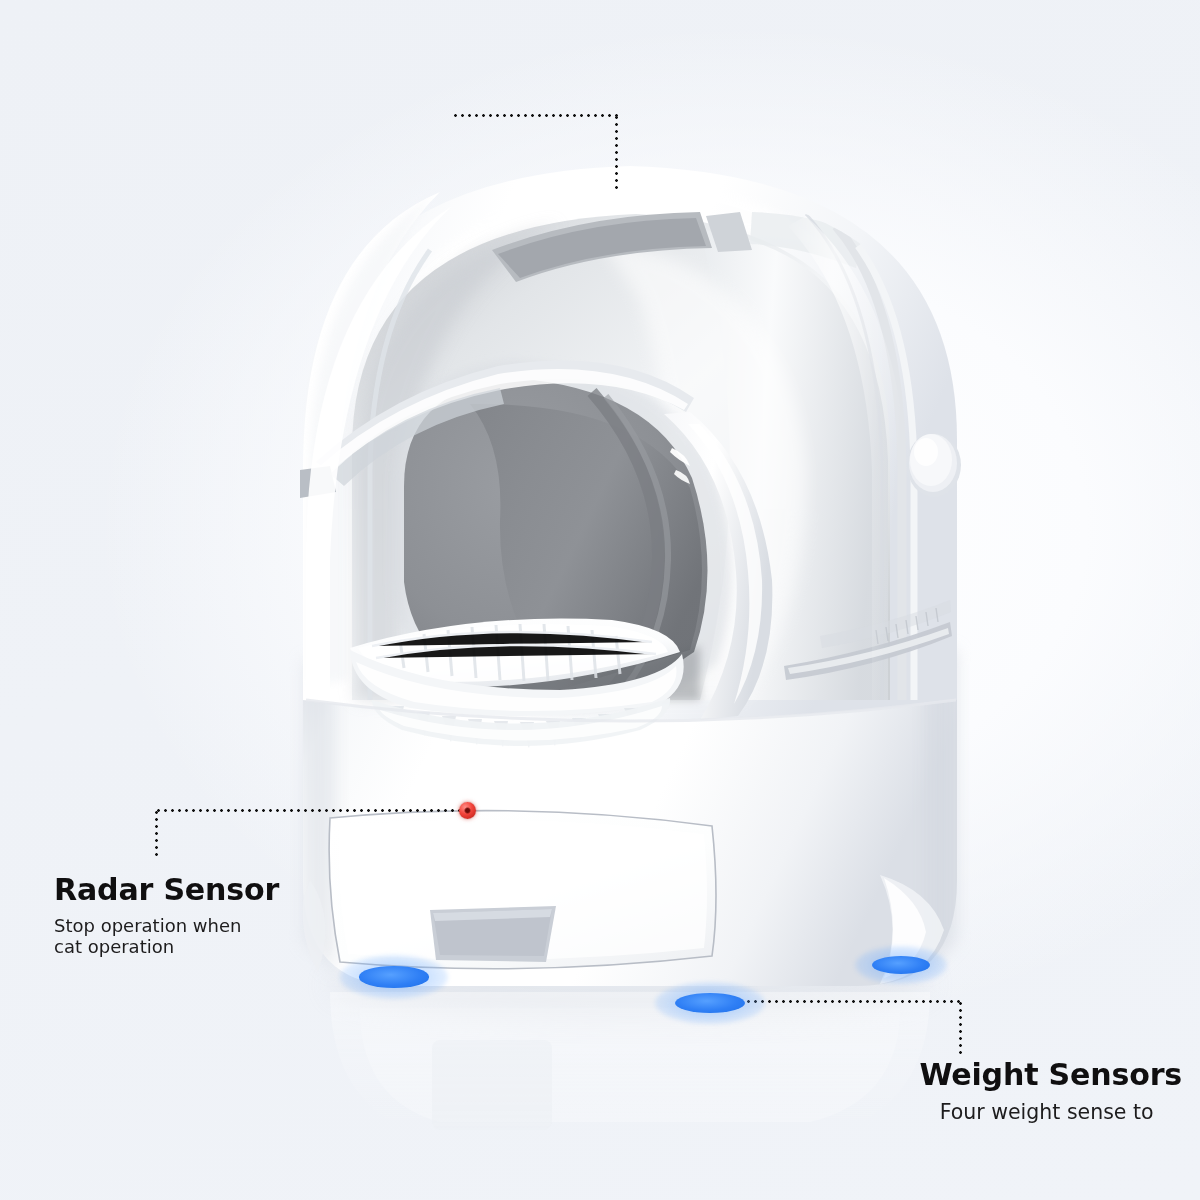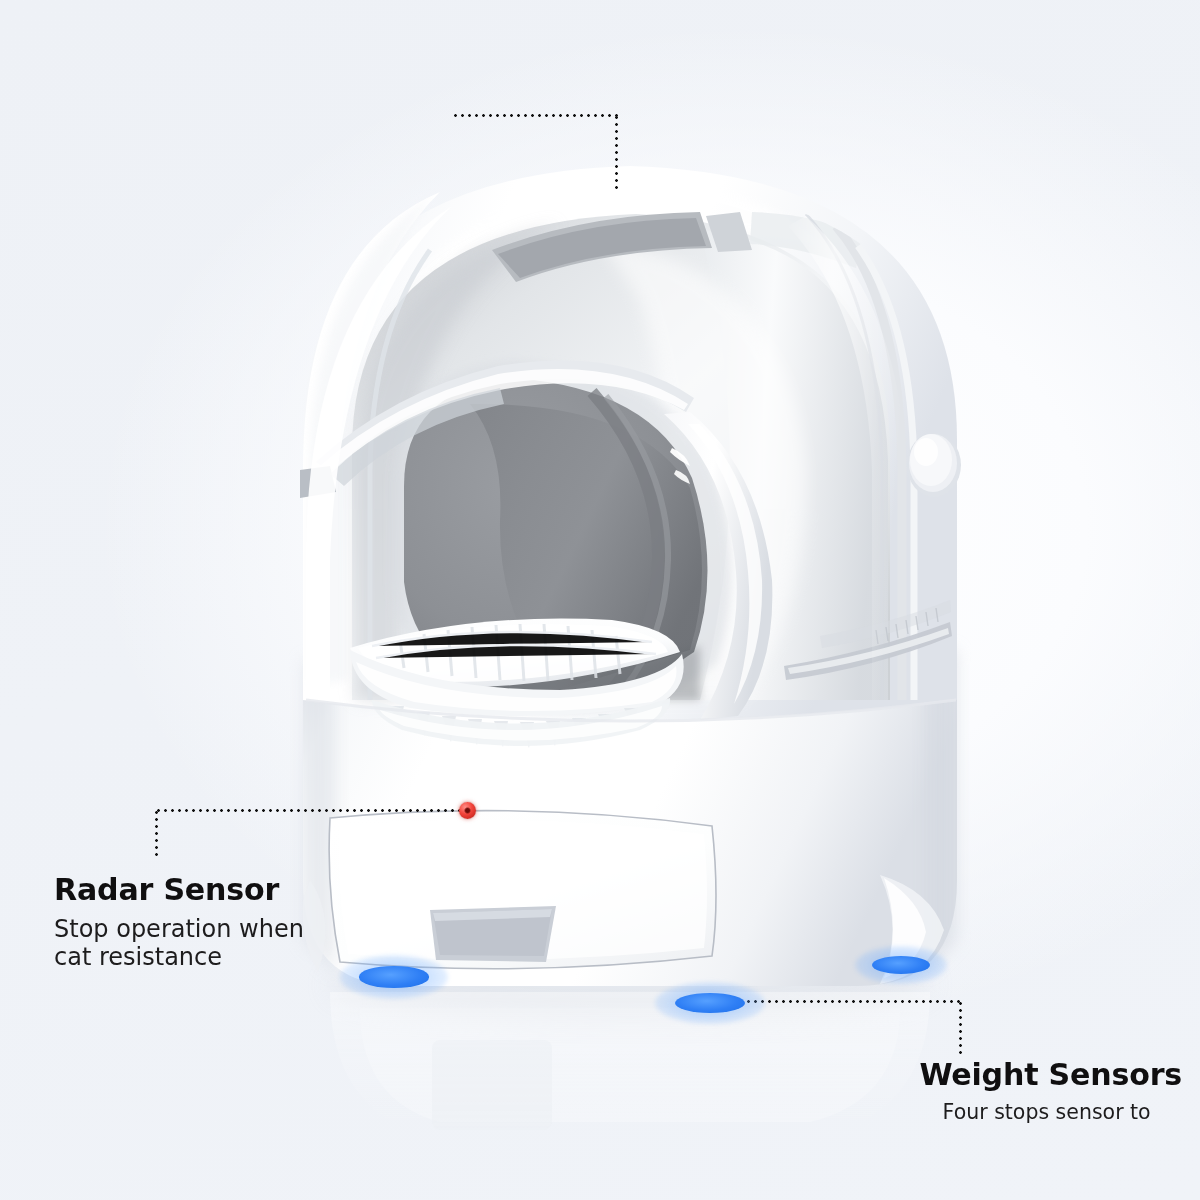--- a/index.html
+++ b/index.html
@@ -35,21 +35,21 @@
     line-height: 1.18;
     white-space: nowrap;
   }
 
   #callout-antipinch { left: 193px; top: 28px; }
   #callout-antipinch .c-title { font-size: 35px; transform: scaleX(0.97); transform-origin: left center; }
   #callout-antipinch .c-sub { font-size: 20.5px; margin-top: 9px; }
 
   #callout-radar { left: 54px; top: 860px; margin-top: 14px; }
   #callout-radar .c-title { font-size: 31px; transform: scaleX(0.97); transform-origin: left center; }
-  #callout-radar .c-sub { font-size: 24px; margin-top: 10px; }
+  #callout-radar .c-sub { font-size: 18px; margin-top: 10px; }
 
   #callout-weight { left: 1182px; top: 1059px; transform: translateX(-100%); text-align: center; }
   #callout-weight .c-title { font-size: 31px; transform: scaleX(0.97); transform-origin: right center; }
   #callout-weight .c-sub { font-size: 20.5px; margin-top: 10px; }
 
   
   .dot-h {
     position: absolute;
     height: 3px;
     background-image: radial-gradient(circle, #111 0 1.35px, rgba(0,0,0,0) 1.45px);
@@ -392,24 +392,24 @@
   <div class="dot-v" style="left:155px; top:809px; height:48px;"></div>
 
   <div class="dot-h" style="left:696px; top:1000px; width:266px;"></div>
   <div class="dot-v" style="left:959px; top:1000px; height:58px;"></div>
 
 
   <div class="callout" id="callout-radar">
     <div class="c-title">Radar Sensor</div>
     <div class="c-sub">
       <div>Stop operation when</div>
-      <div>cat resistance</div>
+      <div>cat operation</div>
     </div>
   </div>
 
   <div class="callout" id="callout-weight">
     <div class="c-title">Weight Sensors</div>
     <div class="c-sub">
-      <div>Four stops sensor to</div>
+      <div>Four weight sense to</div>
     </div>
   </div>
 
 </div>
 
 </body></html>

